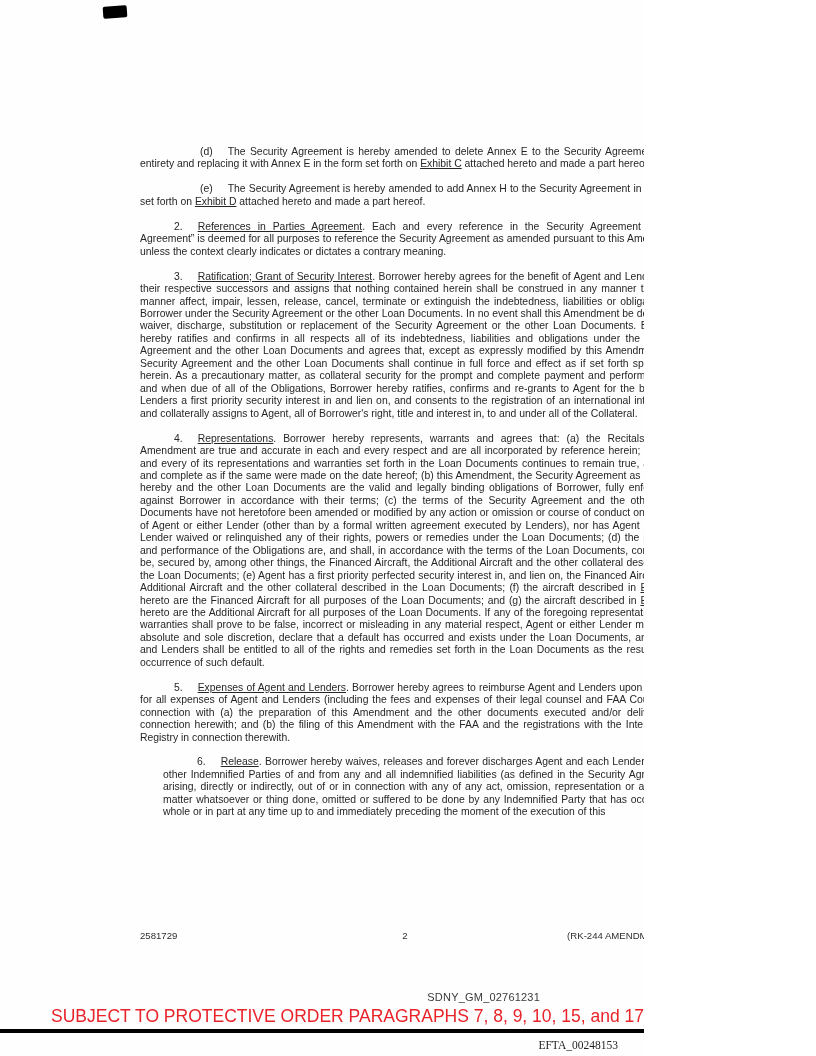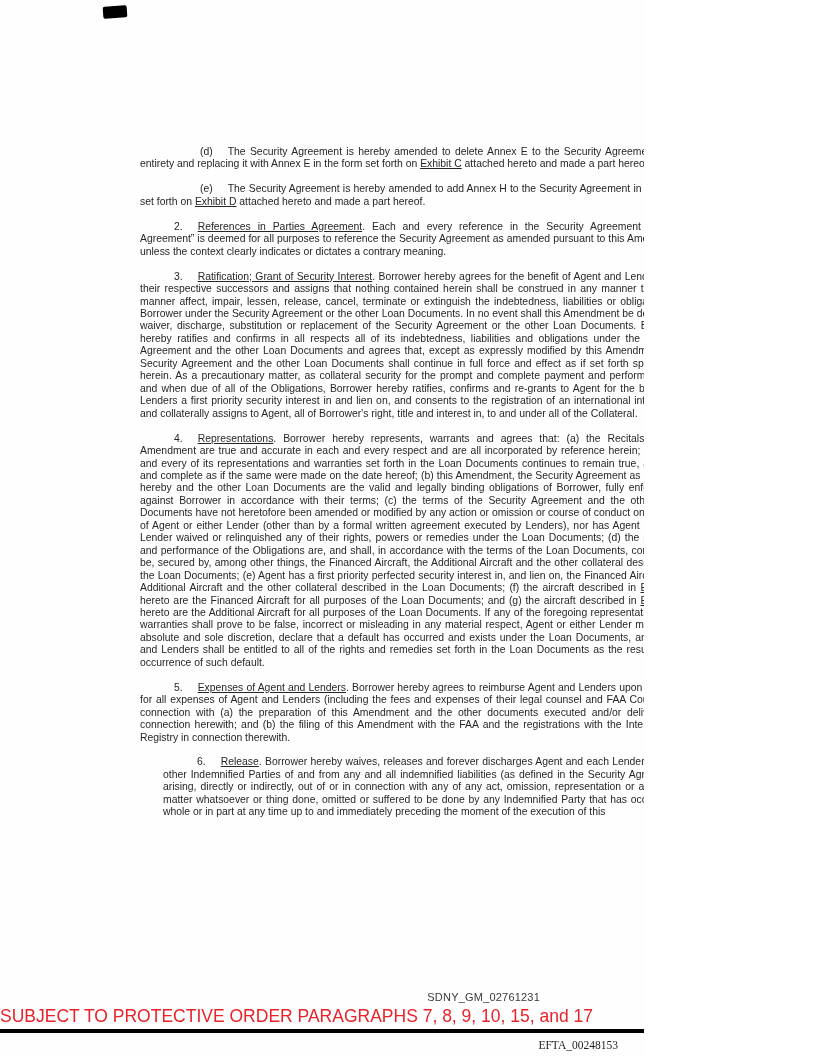--- a/index.html
+++ b/index.html
@@ -47,21 +47,21 @@
     top: 991px;
     font-size: 11px;
     color: #3a3a3a;
     letter-spacing: 0.2px;
   }
   .protective {
     position: absolute;
     left: 0;
     right: 0;
     top: 1006px;
-    text-align: left;
+    text-align: right;
     color: #e8232a;
     font-size: 17.5px;
     font-weight: 400;
   }
   .bates-efta {
     position: absolute;
     right: 26px;
     top: 1039px;
     font-family: "Liberation Serif", serif;
     font-size: 11.5px;
@@ -93,18 +93,23 @@
   <div class="content">
     <p class="para para-sub"><span>(d)</span><span class="tab"></span><span>The Security Agreement is hereby amended to delete Annex E to the Security Agreement in its entirety and replacing it with Annex E in the form set forth on </span><u>Exhibit C</u><span> attached hereto and made a part hereof.</span></p>
     <p class="para para-sub"><span>(e)</span><span class="tab"></span><span>The Security Agreement is hereby amended to add Annex H to the Security Agreement in the form set forth on </span><u>Exhibit D</u><span> attached hereto and made a part hereof.</span></p>
     <p class="para para-num"><span>2.</span><span class="tab"></span><u>References in Parties Agreement</u><span>. Each and every reference in the Security Agreement to “this Agreement” is deemed for all purposes to reference the Security Agreement as amended pursuant to this Amendment unless the context clearly indicates or dictates a contrary meaning.</span></p>
     <p class="para para-num"><span>3.</span><span class="tab"></span><u>Ratification; Grant of Security Interest</u><span>. Borrower hereby agrees for the benefit of Agent and Lenders and their respective successors and assigns that nothing contained herein shall be construed in any manner to in any manner affect, impair, lessen, release, cancel, terminate or extinguish the indebtedness, liabilities or obligations of Borrower under the Security Agreement or the other Loan Documents. In no event shall this Amendment be deemed a waiver, discharge, substitution or replacement of the Security Agreement or the other Loan Documents. Borrower hereby ratifies and confirms in all respects all of its indebtedness, liabilities and obligations under the Security Agreement and the other Loan Documents and agrees that, except as expressly modified by this Amendment, the Security Agreement and the other Loan Documents shall continue in full force and effect as if set forth specifically herein. As a precautionary matter, as collateral security for the prompt and complete payment and performance as and when due of all of the Obligations, Borrower hereby ratifies, confirms and re-grants to Agent for the benefit of Lenders a first priority security interest in and lien on, and consents to the registration of an international interest in, and collaterally assigns to Agent, all of Borrower's right, title and interest in, to and under all of the Collateral.</span></p>
     <p class="para para-num"><span>4.</span><span class="tab"></span><u>Representations</u><span>. Borrower hereby represents, warrants and agrees that: (a) the Recitals to this Amendment are true and accurate in each and every respect and are all incorporated by reference herein; (b) each and every of its representations and warranties set forth in the Loan Documents continues to remain true, accurate and complete as if the same were made on the date hereof; (b) this Amendment, the Security Agreement as modified hereby and the other Loan Documents are the valid and legally binding obligations of Borrower, fully enforceable against Borrower in accordance with their terms; (c) the terms of the Security Agreement and the other Loan Documents have not heretofore been amended or modified by any action or omission or course of conduct on the part of Agent or either Lender (other than by a formal written agreement executed by Lenders), nor has Agent or either Lender waived or relinquished any of their rights, powers or remedies under the Loan Documents; (d) the payment and performance of the Obligations are, and shall, in accordance with the terms of the Loan Documents, continue to be, secured by, among other things, the Financed Aircraft, the Additional Aircraft and the other collateral described in the Loan Documents; (e) Agent has a first priority perfected security interest in, and lien on, the Financed Aircraft, the Additional Aircraft and the other collateral described in the Loan Documents; (f) the aircraft described in </span><u>Exhibit B</u><span> hereto are the Financed Aircraft for all purposes of the Loan Documents; and (g) the aircraft described in </span><u>Exhibit C</u><span> hereto are the Additional Aircraft for all purposes of the Loan Documents. If any of the foregoing representations and warranties shall prove to be false, incorrect or misleading in any material respect, Agent or either Lender may, in its absolute and sole discretion, declare that a default has occurred and exists under the Loan Documents, and Agent and Lenders shall be entitled to all of the rights and remedies set forth in the Loan Documents as the result of the occurrence of such default.</span></p>
     <p class="para para-num"><span>5.</span><span class="tab"></span><u>Expenses of Agent and Lenders</u><span>. Borrower hereby agrees to reimburse Agent and Lenders upon demand for all expenses of Agent and Lenders (including the fees and expenses of their legal counsel and FAA Counsel) in connection with (a) the preparation of this Amendment and the other documents executed and/or delivered in connection herewith; and (b) the filing of this Amendment with the FAA and the registrations with the International Registry in connection therewith.</span></p>
     <p class="para para-num"><span>6.</span><span class="tab"></span><u>Release</u><span>. Borrower hereby waives, releases and forever discharges Agent and each Lender and the other Indemnified Parties of and from any and all indemnified liabilities (as defined in the Security Agreement) arising, directly or indirectly, out of or in connection with any of any act, omission, representation or any other matter whatsoever or thing done, omitted or suffered to be done by any Indemnified Party that has occurred in whole or in part at any time up to and immediately preceding the moment of the execution of this</span></p>
   </div>
 
+  <div class="footer">
+    <span class="footer-left">2581729</span>
+    <span class="footer-center">2</span>
+    <span class="footer-right">(RK-244 AMENDMENT)</span>
+  </div>
 
   <div class="bates-sdny">SDNY_GM_02761231</div>
   <div class="protective">SUBJECT TO PROTECTIVE ORDER PARAGRAPHS 7, 8, 9, 10, 15, and 17</div>
   <div class="bates-efta">EFTA_00248153</div>
 
 </div>
 
 </body></html>

